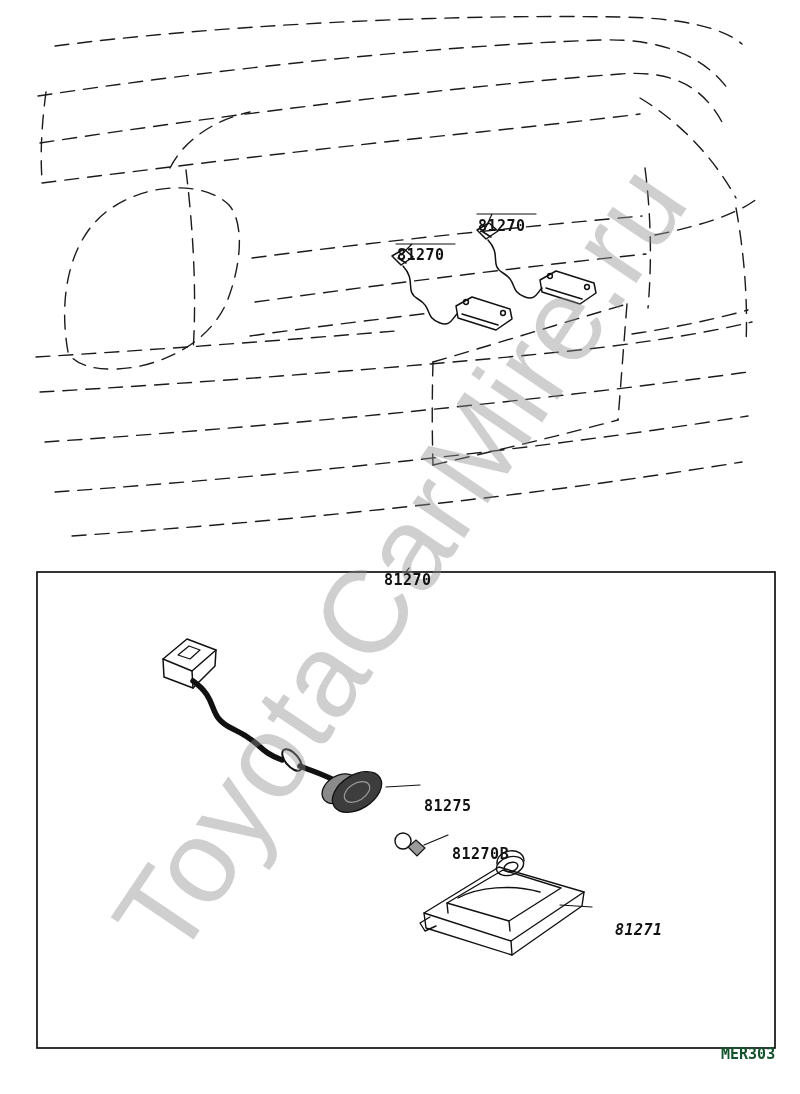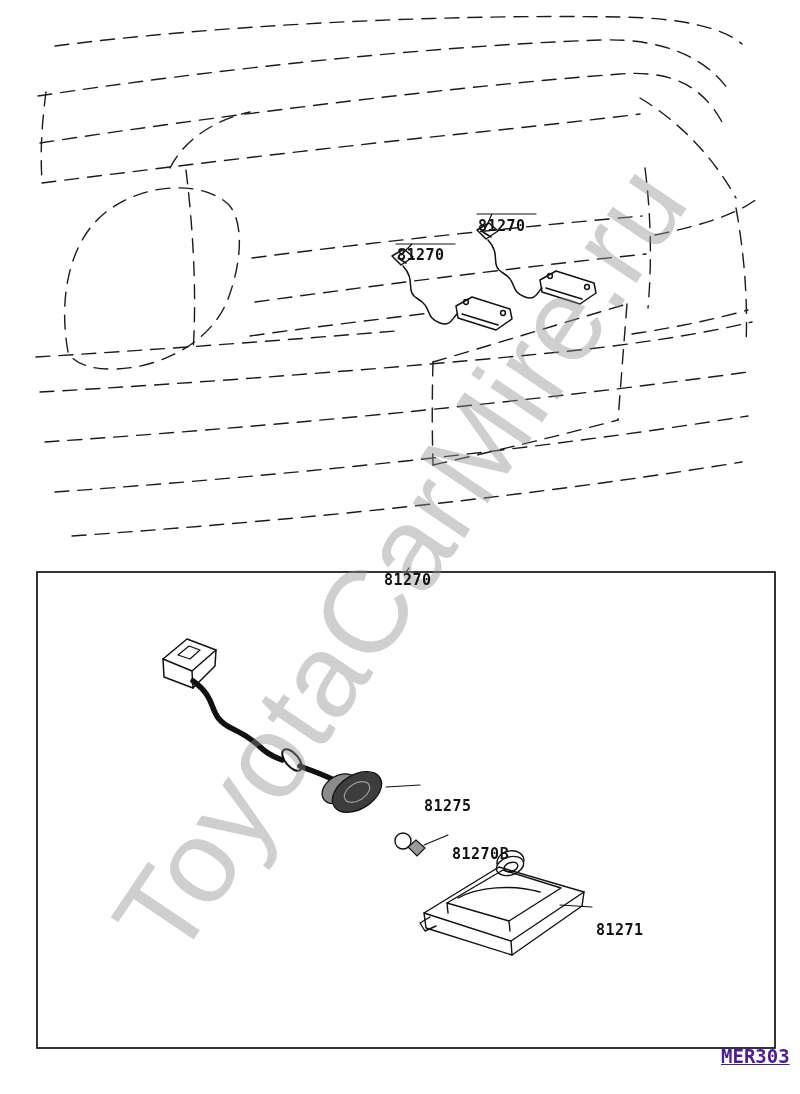--- a/index.html
+++ b/index.html
@@ -21,28 +21,28 @@
     color:#8e8e8e;opacity:.42;
     white-space:nowrap;z-index:2;pointer-events:none;
   }
   .callout{
     position:absolute;z-index:3;
     font-size:15px;font-weight:600;letter-spacing:.5px;
     color:#121212;white-space:nowrap;margin-top:22px;
   }
   .footer-code{
     position:absolute;z-index:3;
-    font-size:19px;font-weight:600;color:#4c1d95;text-decoration:underline;
+    font-size:15px;font-weight:600;color:#14532d;
   }
   .co-main-left  {left:397px;top:224px;}
   .co-main-right {left:478px;top:195px;}
   .co-detail     {left:384px;top:549px;}
   .co-socket     {left:424px;top:775px;}
   .co-bulb       {left:452px;top:823px;}
-  .co-lens       {left:596px;top:899px;}
+  .co-lens       {left:615px;top:899px;font-style:italic;}
   .footer-code   {left:721px;top:1045px;}
 </style>
 </head>
 <body>
 
 <div class="page">
 
   <svg class="art" width="800" height="1094" viewBox="0 0 800 1094" xmlns="http://www.w3.org/2000/svg">
 
     <g fill="none" stroke="#1b1b1b" stroke-width="1.4" stroke-dasharray="14 9" stroke-linecap="round">

